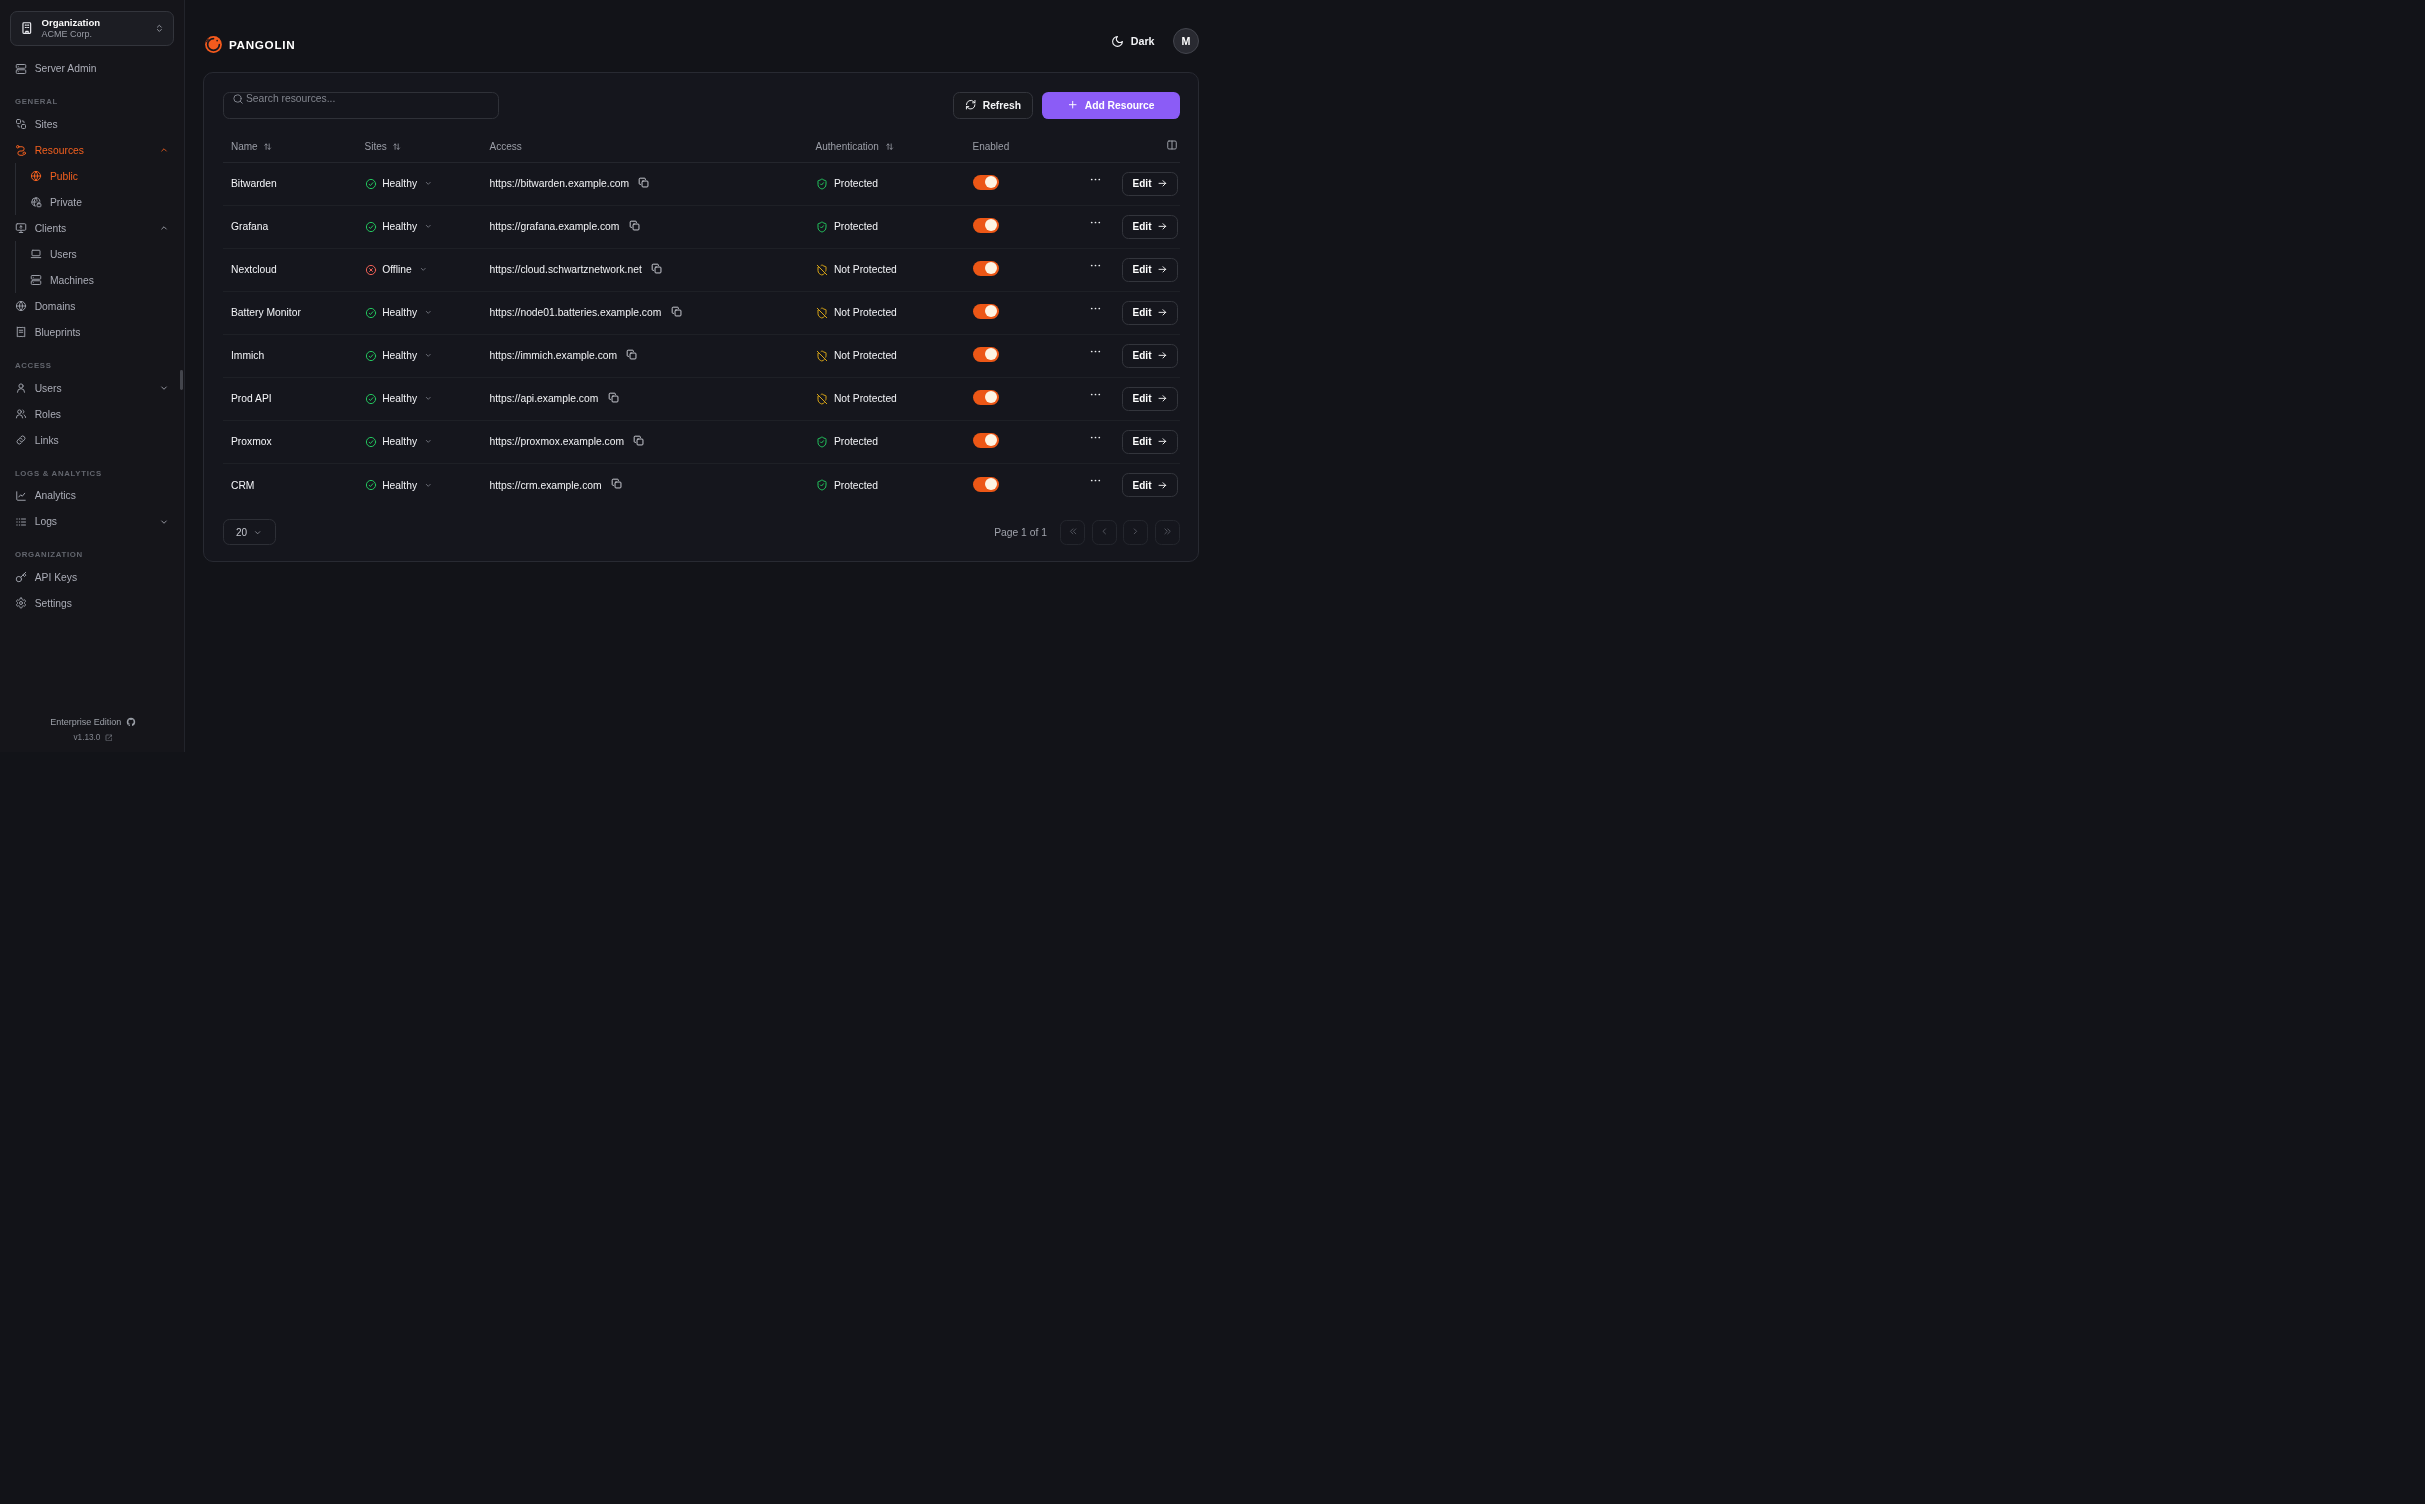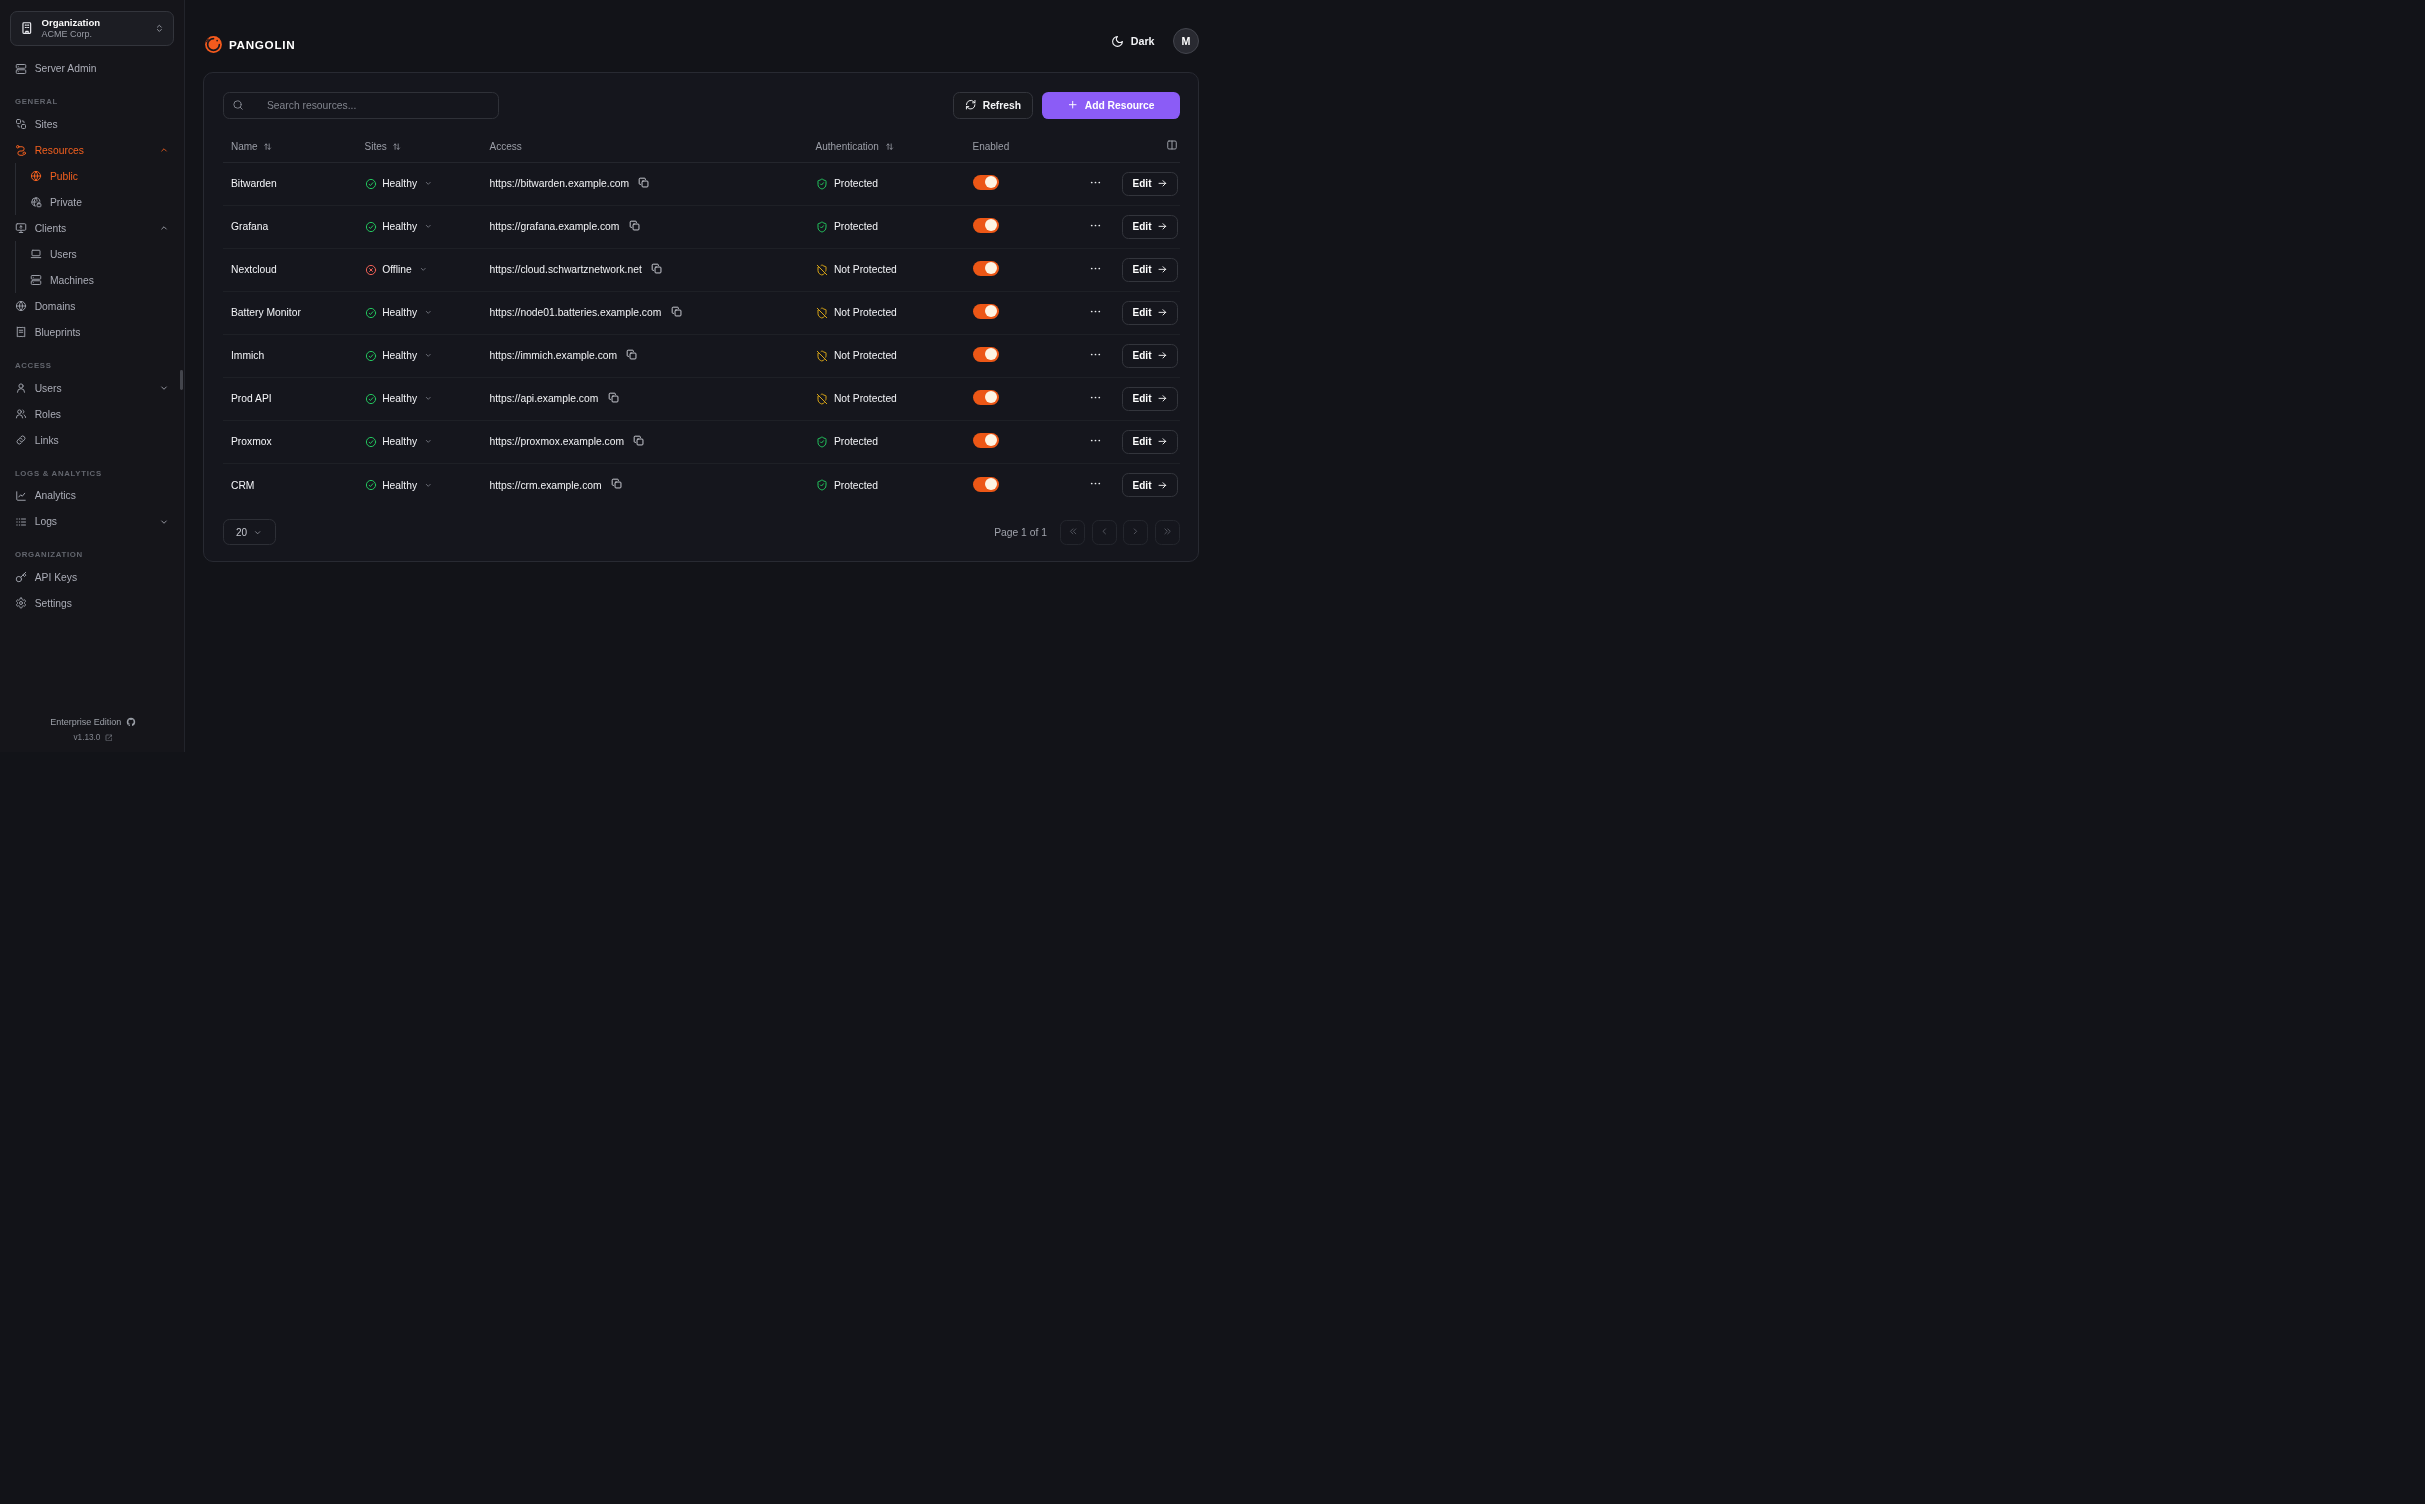--- a/index.html
+++ b/index.html
@@ -87,21 +87,21 @@
 
   
   .card {
     margin:18px 17px 0 18px; height:490px;
     background:#15161d; border:0.7px solid #282a32; border-radius:10px;
     padding:0 18.5px; display:flex; flex-direction:column;
   }
   .card-toolbar { display:flex; justify-content:space-between; align-items:center; padding:18.5px 0 13px; }
   .search {
     width:276px; height:27px; border:0.7px solid #2f3138; border-radius:6.4px;
-    display:flex; align-items:center; gap:23px; padding:0 8.5px; color:#7e818a;
+    display:flex; align-items:flex-start; gap:2px; padding:0 8.5px; color:#7e818a;
   }
   .search .sicon { display:flex; }
   .search input {
     flex:1; background:none; border:none; outline:none;
     color:#e7e8ec; font-family:inherit; font-size:10.3px;
   }
   .search input::placeholder { color:#82858e; }
   .toolbar-actions { display:flex; gap:8.5px; }
   .btn {
     height:27px; display:flex; align-items:center; gap:6.4px;
@@ -143,21 +143,21 @@
   .c-red { color:#ee6055; }
   .c-amber { color:#d9a516; }
   .toggle {
     width:26px; height:15px; border-radius:7.8px; background:#ec5716;
     border:none; position:relative; cursor:pointer;
   }
   .toggle .knob {
     position:absolute; top:1.4px; right:1.4px; width:12px; height:12px;
     border-radius:50%; background:#fdf4e3;
   }
-  .td-actions { display:flex; align-items:center; justify-content:flex-end; gap:19px; padding-right:1.4px; }
+  .td-actions { display:flex; align-items:flex-start; justify-content:flex-end; gap:19px; padding-right:1.4px; }
   .more-btn { background:none; border:none; color:#eceef1; display:flex; cursor:pointer; padding:1.4px; }
   .btn-edit {
     height:24px; padding:0 9.3px; display:flex; align-items:center; gap:5.7px;
     background:transparent; border:0.7px solid #33353c; border-radius:6.4px;
     color:#fff; font-family:inherit; font-size:10px; font-weight:700; cursor:pointer;
   }
   .btn-edit .bicon { display:flex; }
 
   
   .card-footer { margin-top:auto; display:flex; justify-content:space-between; align-items:center; padding:10px 0 15.7px; }

